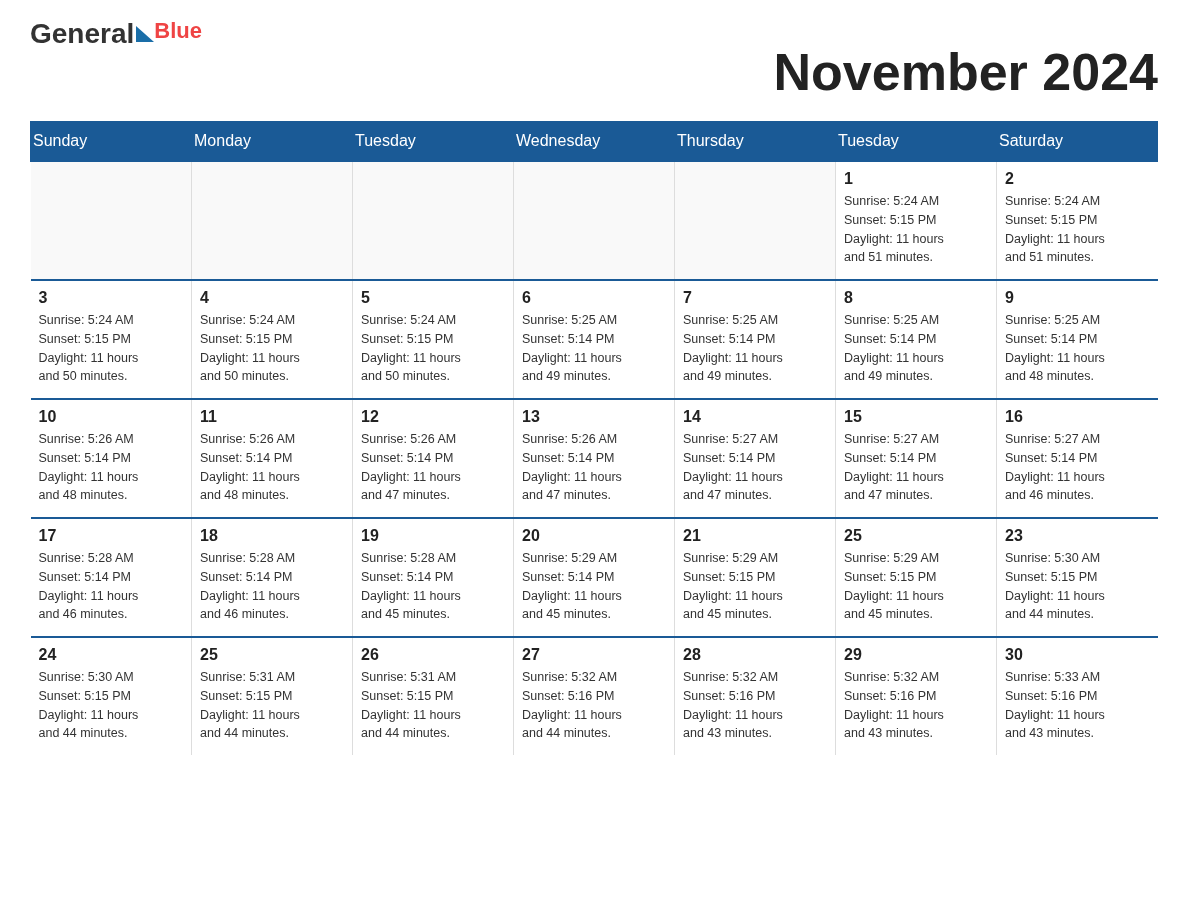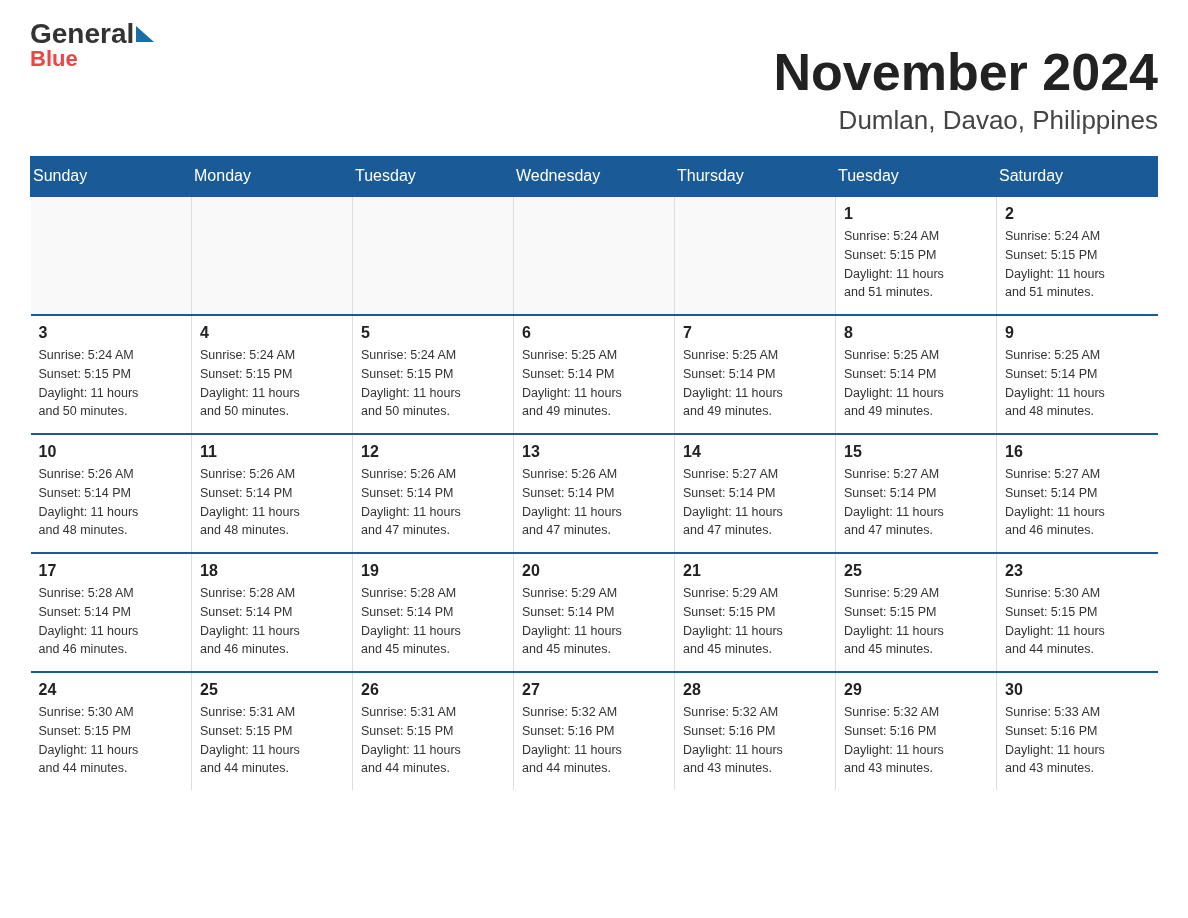--- a/index.html
+++ b/index.html
@@ -11,21 +11,21 @@
       min-height: 918px;
     }
     .header-area {
       display: flex;
       justify-content: space-between;
       align-items: flex-start;
       margin-bottom: 20px;
     }
     .logo {
       display: flex;
-      flex-direction: column;
+      flex-direction: row;
       align-items: flex-start;
     }
     .logo-general {
       font-size: 28px;
       font-weight: bold;
       color: #333;
       line-height: 1;
     }
     .logo-blue {
       font-size: 22px;
@@ -114,21 +114,20 @@
 <div class="header-area">
   <div class="logo">
     <div class="logo-row">
       <span class="logo-general">General</span>
       <span class="logo-tri-right"></span>
     </div>
     <span class="logo-blue">Blue</span>
   </div>
   <div class="title-area">
     <h1>November 2024</h1>
-    <h2>Dumlan, Davao, Philippines</h2>
   </div>
 </div>
 
 <table>
   <thead>
     <tr>
       <th>Sunday</th>
       <th>Monday</th>
       <th>Tuesday</th>
       <th>Wednesday</th>

